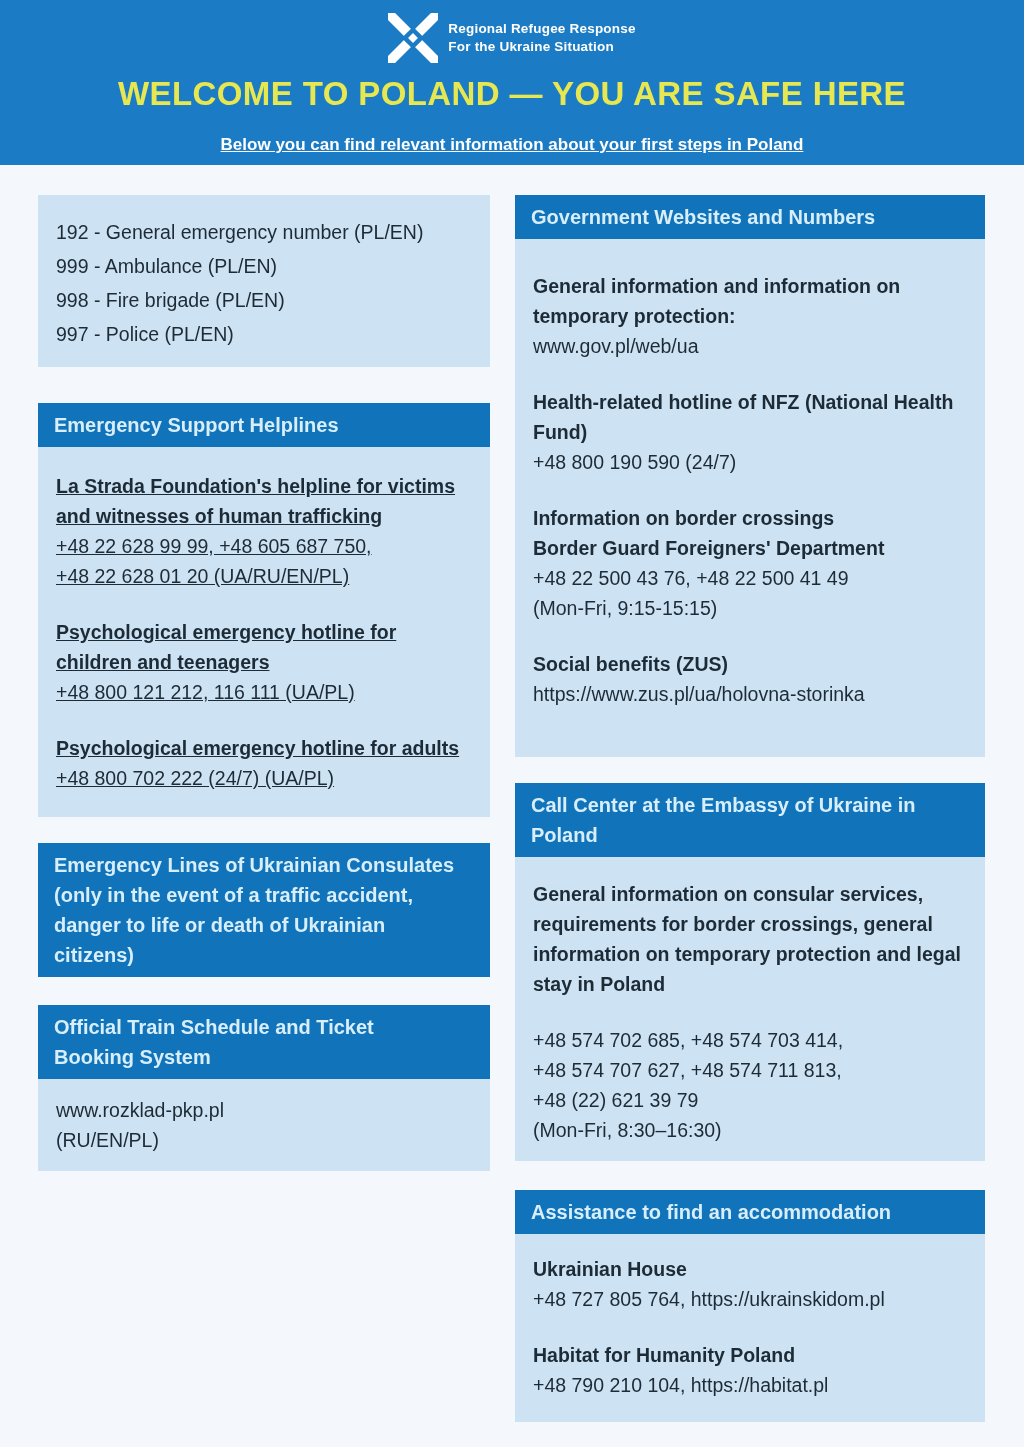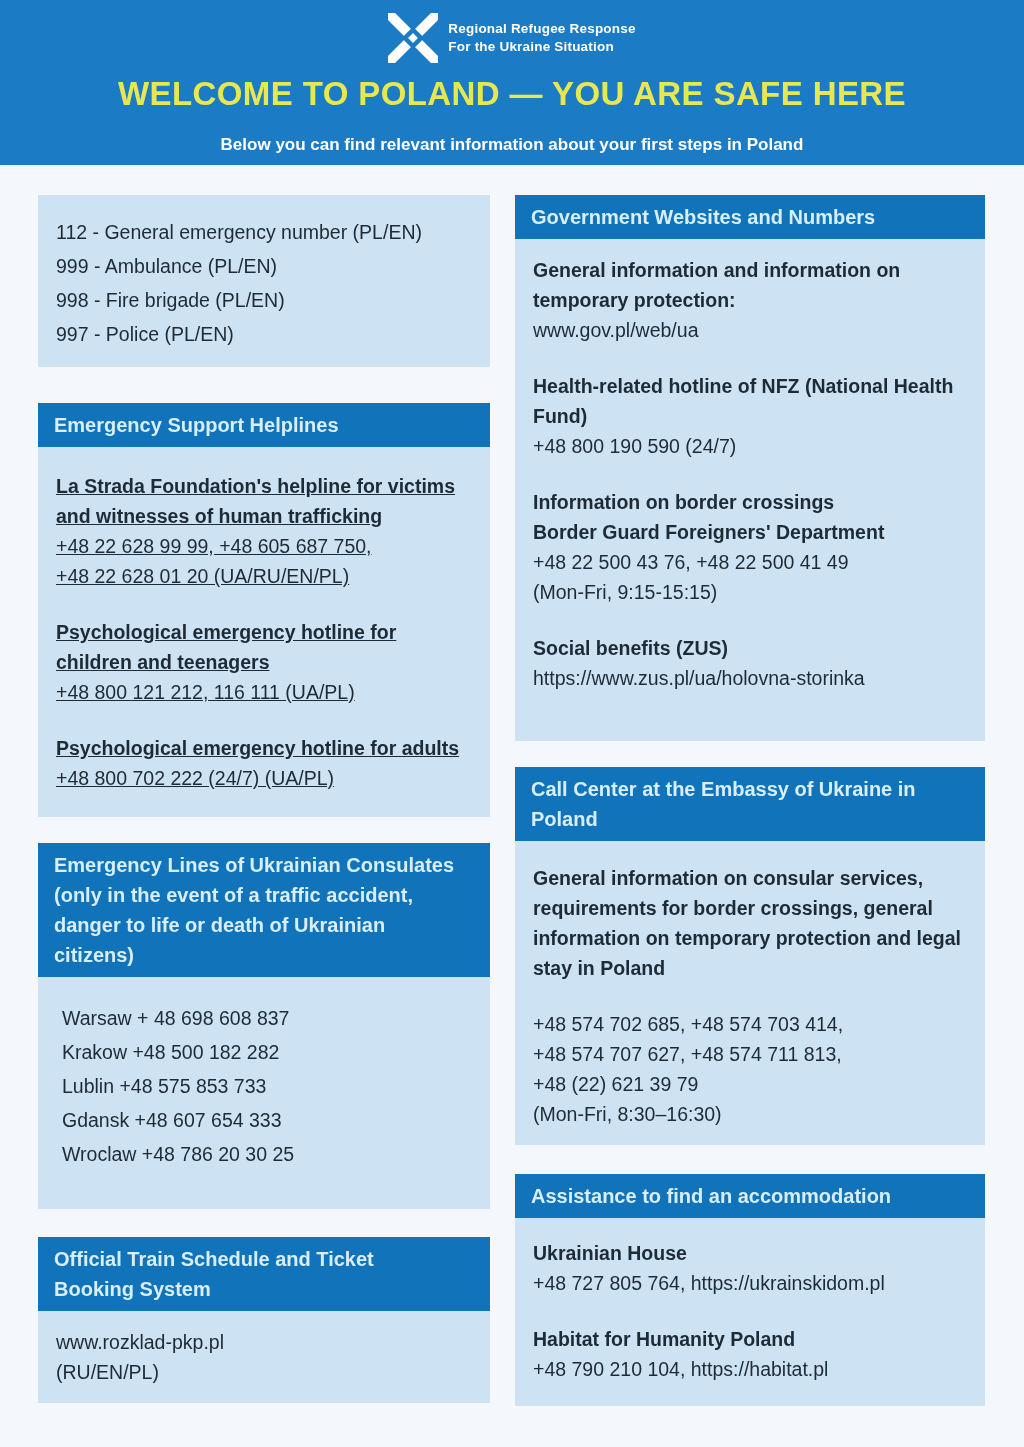--- a/index.html
+++ b/index.html
@@ -8,42 +8,42 @@
     background:#f4f8fd;
     font-family:"Liberation Sans",sans-serif;
     overflow:hidden;
   }
   
   .top{background:#1b7bc4;height:165px;box-sizing:border-box;padding-top:13px;}
   .logo-row{display:flex;justify-content:center;align-items:center;gap:10px;}
   .logo-svg{display:block;}
   .logo-text{color:#ffffff;font-size:13.5px;line-height:1.3;font-weight:600;letter-spacing:.2px;}
   .title{color:#e7e751;font-weight:700;font-size:33px;text-align:center;margin-top:12px;letter-spacing:.4px;}
-  .subtitle{color:#ffffff;font-weight:700;font-size:17px;text-align:center;margin-top:11px;}
+  .subtitle{color:#ffffff;font-weight:700;font-size:17px;text-align:center;margin-top:11px;text-decoration:underline;}
   
   .cols{display:flex;padding:30px 39px 0 38px;gap:25px;box-sizing:border-box;}
   .col-left{width:452px;flex:0 0 452px;}
   .col-right{width:470px;flex:0 0 470px;}
   
   .card{margin-bottom:28px;}
   .bar{background:#1173b9;padding:7px 34px 7px 16px;}
   .bar-t{margin:0;color:#d8eefb;font-size:20px;font-weight:700;line-height:30px;}
   .panel{background:#cde2f3;padding:16px 18px;color:#1d2b36;font-size:19.5px;box-sizing:content-box;}
   .ln{margin:0;line-height:30px;}
   .b{font-weight:700;}
   .para{margin:0 0 26px 0;}
   .para:last-child{margin-bottom:0;}
   
   .cl0{margin-bottom:36px;}          .cl0 .panel{min-height:128px;padding-top:20px;}
   .cl0 .ln{line-height:34px;}
   .cl1{margin-bottom:26px;}          .cl1 .panel{min-height:330px;padding-top:24px;text-decoration:underline;}
   .cl2{margin-bottom:28px;}          .cl2 .panel{min-height:192px;padding-top:24px;padding-left:24px;}
   .cl2 .ln{line-height:34px;}
   .cl3{margin-bottom:0;}             .cl3 .panel{min-height:48px;}
-  .cr0{margin-bottom:26px;}          .cr0 .panel{min-height:470px;padding-top:16px;}
+  .cr0{margin-bottom:26px;}          .cr0 .panel{min-height:470px;padding-top:32px;}
   .cr1{margin-bottom:29px;}          .cr1 .panel{min-height:266px;padding-top:22px;}
   .cr2{margin-bottom:0;border-radius:22px;}             .cr2 .panel{min-height:152px;padding-top:20px;}
 </style>
 </head>
 <body>
 
 <header class="top">
   <div class="logo-row">
     <svg class="logo-svg" width="50" height="50" viewBox="0 0 100 100" aria-hidden="true">
       <rect x="-25" y="40" width="150" height="20" rx="6" transform="rotate(45 50 50)" fill="#ffffff"></rect>
@@ -60,21 +60,21 @@
   <div class="subtitle">Below you can find relevant information about your first steps in Poland</div>
 </header>
 
 <main class="cols">
 
   <div class="col-left">
 
     <section class="card cl0">
       <div class="panel">
         <div class="para">
-          <p class="ln">112 - General emergency number (PL/EN)</p>
+          <p class="ln">192 - General emergency number (PL/EN)</p>
           <p class="ln">999 - Ambulance (PL/EN)</p>
           <p class="ln">998 - Fire brigade (PL/EN)</p>
           <p class="ln">997 - Police (PL/EN)</p>
         </div>
       </div>
     </section>
 
     <section class="card cl1">
       <div class="bar">
         <h2 class="bar-t">Emergency Support Helplines</h2>
@@ -92,29 +92,20 @@
         <div class="para">
           <p class="ln b">Psychological emergency hotline for adults</p>
           <p class="ln">+48 800 702 222 (24/7) (UA/PL)</p>
         </div>
       </div>
     </section>
 
     <section class="card cl2">
       <div class="bar">
         <h2 class="bar-t">Emergency Lines of Ukrainian Consulates (only in the event of a traffic accident, danger to life or death of Ukrainian citizens)</h2>
-      </div>
-      <div class="panel">
-        <div class="para">
-          <p class="ln">Warsaw + 48 698 608 837</p>
-          <p class="ln">Krakow +48 500 182 282</p>
-          <p class="ln">Lublin +48 575 853 733</p>
-          <p class="ln">Gdansk +48 607 654 333</p>
-          <p class="ln">Wroclaw +48 786 20 30 25</p>
-        </div>
       </div>
     </section>
 
     <section class="card cl3">
       <div class="bar">
         <h2 class="bar-t">Official Train Schedule and Ticket Booking System</h2>
       </div>
       <div class="panel">
         <div class="para">
           <p class="ln">www.rozklad-pkp.pl</p>

